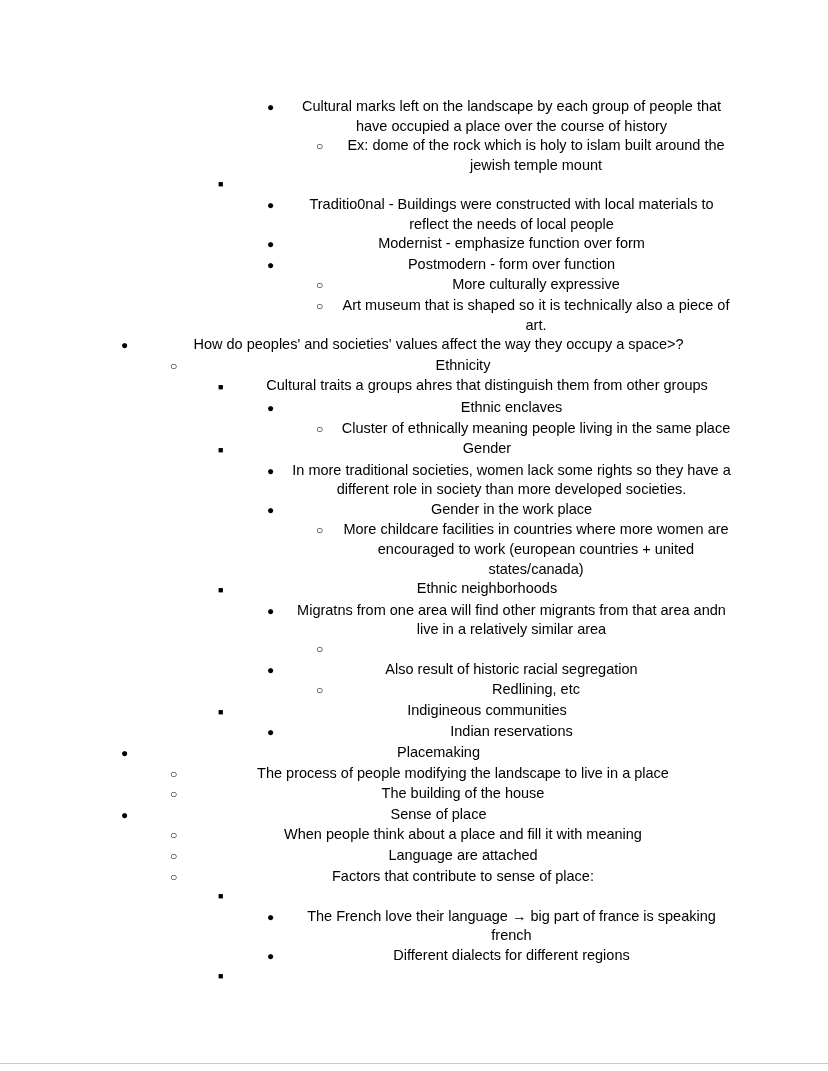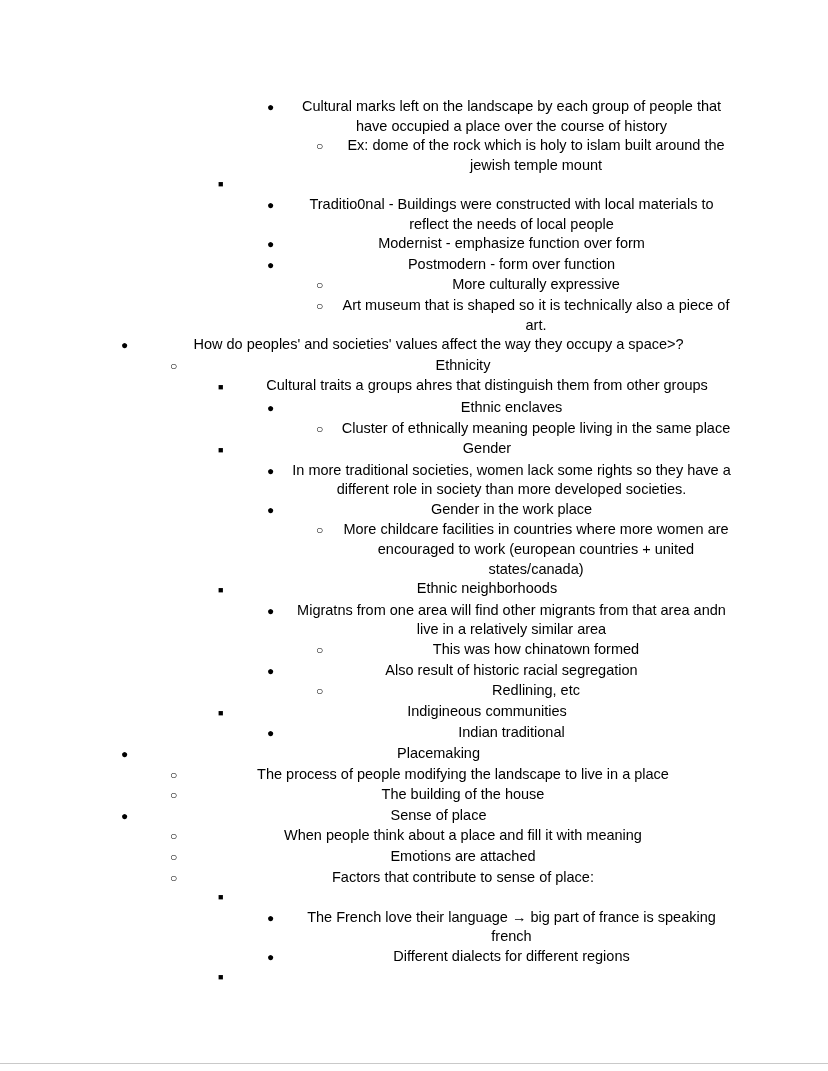--- a/index.html
+++ b/index.html
@@ -124,37 +124,36 @@
       <div class="item level-3">
         <span class="marker square">■</span>
         <span class="text">Ethnic neighborhoods</span>
       </div>
       <div class="item level-4">
         <span class="marker disc">●</span>
         <span class="text">Migratns from one area will find other migrants from that area andn live in a relatively similar area</span>
       </div>
       <div class="item level-5">
         <span class="marker circle">○</span>
-        <span class="text">This was how chinatown formed</span>
       </div>
       <div class="item level-4">
         <span class="marker disc">●</span>
         <span class="text">Also result of historic racial segregation</span>
       </div>
       <div class="item level-5">
         <span class="marker circle">○</span>
         <span class="text">Redlining, etc</span>
       </div>
       <div class="item level-3">
         <span class="marker square">■</span>
         <span class="text">Indigineous communities</span>
       </div>
       <div class="item level-4">
         <span class="marker disc">●</span>
-        <span class="text">Indian traditional</span>
+        <span class="text">Indian reservations</span>
       </div>
       <div class="item level-1">
         <span class="marker disc">●</span>
         <span class="text">Placemaking</span>
       </div>
       <div class="item level-2">
         <span class="marker circle">○</span>
         <span class="text">The process of people modifying the landscape to live in a place</span>
       </div>
       <div class="item level-2">
@@ -164,21 +163,21 @@
       <div class="item level-1">
         <span class="marker disc">●</span>
         <span class="text">Sense of place</span>
       </div>
       <div class="item level-2">
         <span class="marker circle">○</span>
         <span class="text">When people think about a place and fill it with meaning</span>
       </div>
       <div class="item level-2">
         <span class="marker circle">○</span>
-        <span class="text">Emotions are attached</span>
+        <span class="text">Language are attached</span>
       </div>
       <div class="item level-2">
         <span class="marker circle">○</span>
         <span class="text">Factors that contribute to sense of place:</span>
       </div>
       <div class="item level-3">
         <span class="marker square">■</span>
       </div>
       <div class="item level-4">
         <span class="marker disc">●</span>

